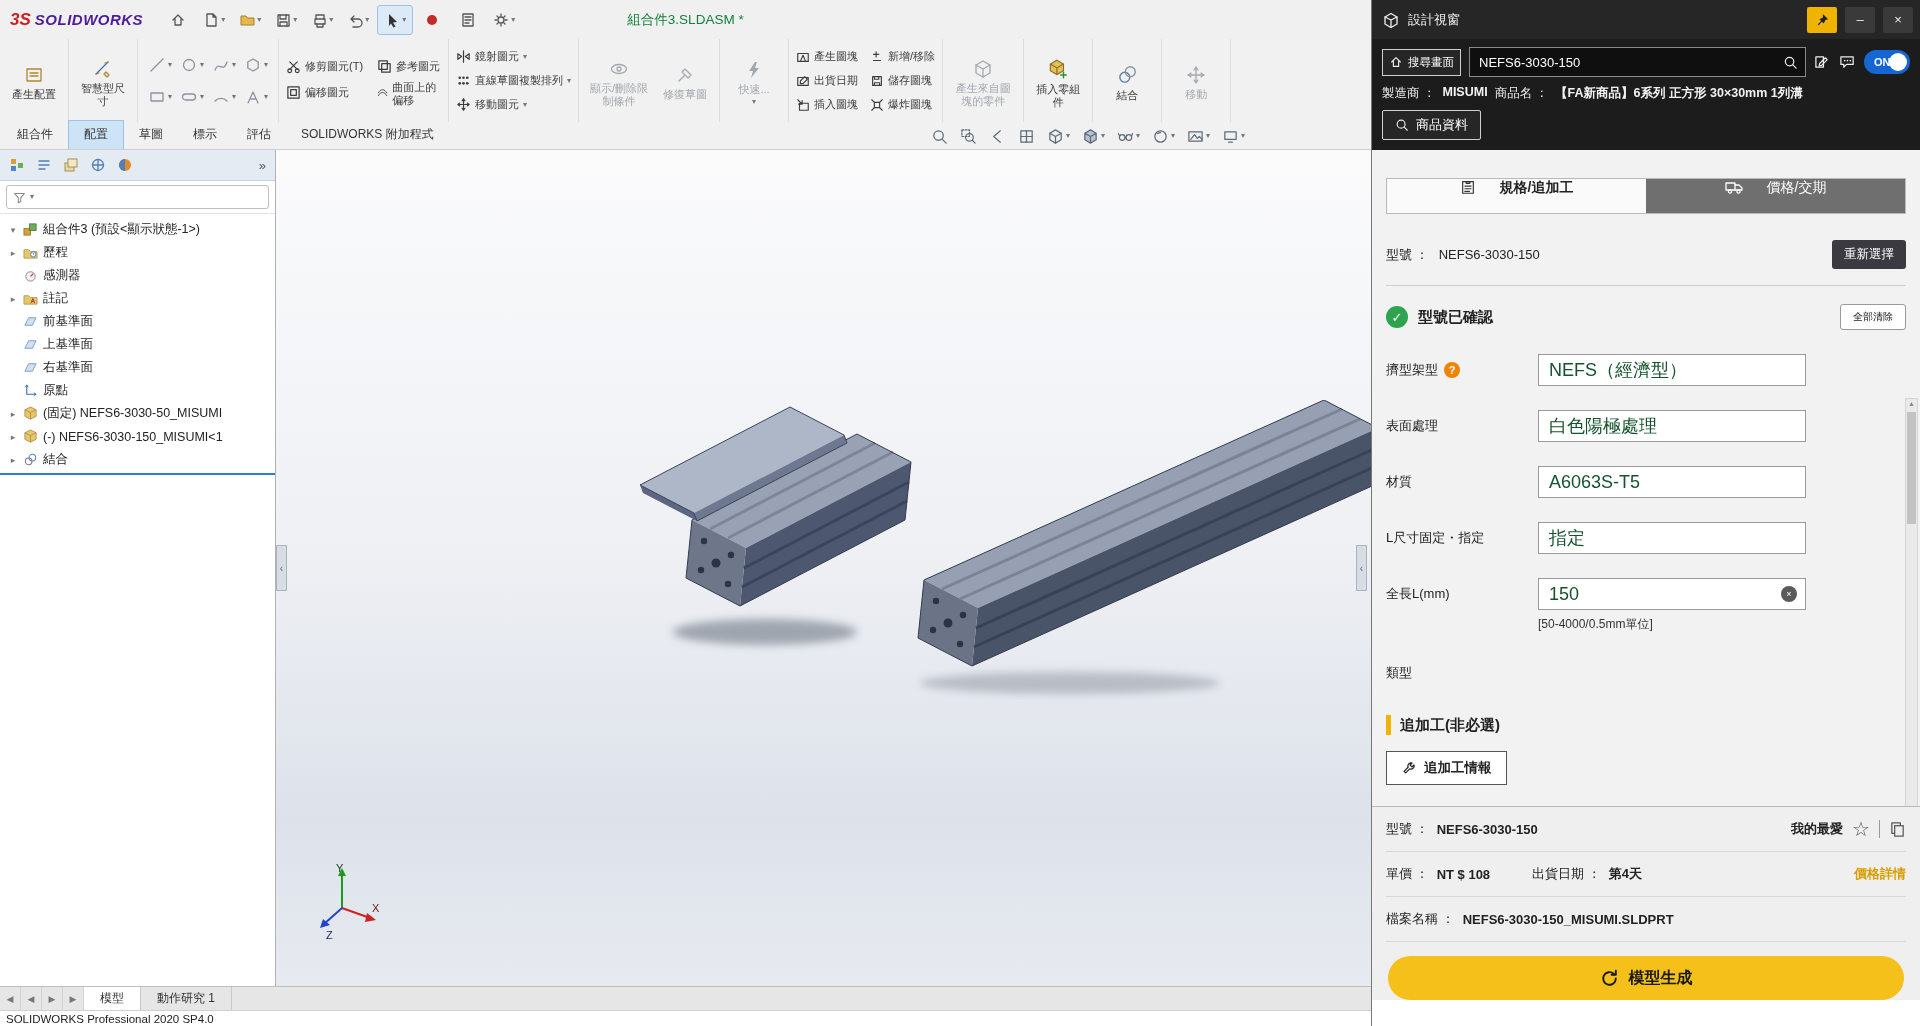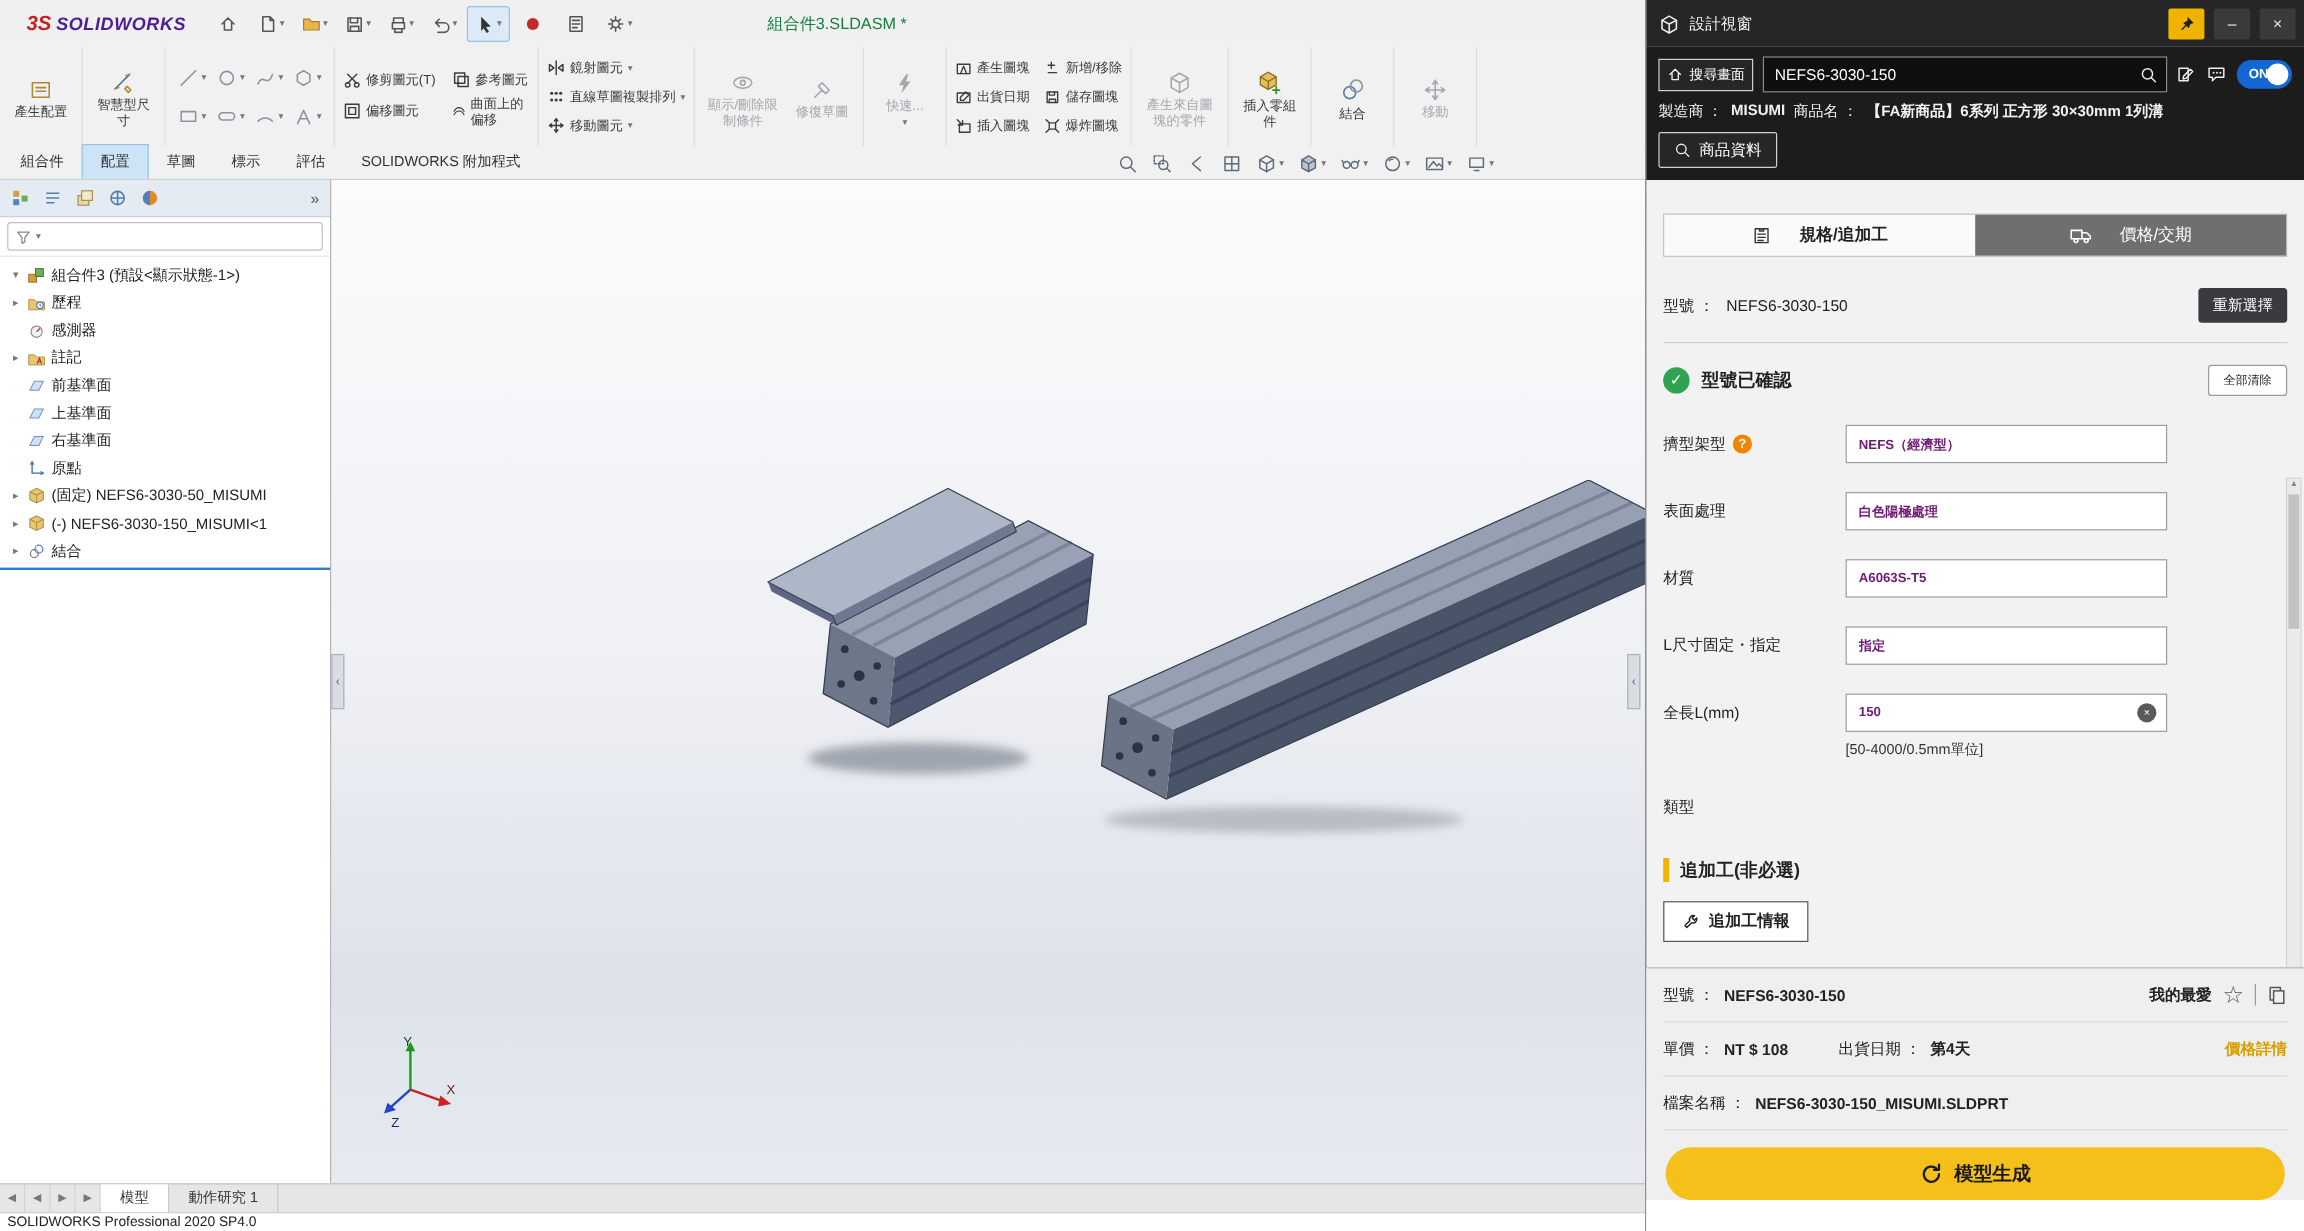--- a/index.html
+++ b/index.html
@@ -2,21 +2,21 @@
 <html><head>
 <meta charset="utf-8">
 <style>
   html,body{margin:0;padding:0;background:#888;}
   #app{position:relative;width:1920px;height:1026px;overflow:hidden;background:#f0f0f0;
        font-family:"Liberation Sans","DejaVu Sans",sans-serif;font-size:13px;color:#222;}
   svg{display:block;}
   .s{fill:none;stroke:currentColor;stroke-width:1.3;stroke-linecap:round;stroke-linejoin:round;}
 
   
-  .titlebar{position:absolute;left:12px;top:0;width:1371px;height:39px;background:#f0f0f0;
+  .titlebar{position:absolute;left:0;top:0;width:1371px;height:39px;background:#f0f0f0;
             display:flex;align-items:center;gap:2px;padding-left:10px;box-sizing:border-box;}
   .logo{display:flex;align-items:baseline;gap:4px;margin-right:16px;}
   .logo-mark{color:#c81f1f;font-weight:bold;font-style:italic;font-size:17px;}
   .logo-text{color:#4c1d95;font-style:italic;font-weight:bold;font-size:15px;letter-spacing:.5px;}
   .tb-btn{height:28px;min-width:26px;display:flex;align-items:center;justify-content:center;gap:2px;
           padding:0 4px;border-radius:3px;color:#555;}
   .tb-btn.pressed{background:#dcE9f6;border:1px solid #9cc3e5;}
   .drop{font-size:8px;color:#777;line-height:1;}
   .tb-title{position:absolute;left:0;right:0;text-align:center;font-size:13.5px;color:#15803d;pointer-events:none;}
 
@@ -101,40 +101,40 @@
   .tp-toggle{width:46px;height:24px;border-radius:12px;background:#1467d2;position:relative;color:#fff;
              font-size:11px;font-weight:bold;display:flex;align-items:center;padding-left:10px;
              box-sizing:border-box;flex:none;}
   .tp-knob{position:absolute;right:3px;top:3px;width:18px;height:18px;border-radius:50%;background:#fff;}
   .tp-prodrow{color:#f2f2f2;font-size:12.5px;white-space:nowrap;overflow:hidden;display:flex;gap:7px;}
   .bold{font-weight:bold;}
   .tp-infobtn{align-self:flex-start;display:flex;align-items:center;gap:7px;border:1px solid #d0d0d0;
               color:#fff;font-size:13px;padding:5px 12px;background:#262626;border-radius:2px;}
   .tp-content{position:relative;padding:0 14px;height:657px;box-sizing:border-box;}
   .tp-tabs{display:flex;margin-top:28px;height:34px;border:1px solid #b9b9b9;}
-  .tp-tab{flex:1;display:flex;align-items:center;justify-content:center;gap:24px;font-size:14px;}
+  .tp-tab{flex:1;display:flex;justify-content:center;gap:24px;font-size:14px;}
   .tp-tab.active{background:#fafafa;color:#222;font-weight:bold;}
   .tp-tab.inactive{background:#6f6f6f;color:#fff;}
   .tp-modelrow{margin-top:26px;display:flex;align-items:center;gap:10px;}
   .btn-reselect{margin-left:auto;background:#3a3a40;color:#fff;font-size:12.5px;padding:6px 12px;border-radius:3px;}
   .tp-divider{height:1px;background:#cfcfcf;margin-top:16px;}
   .tp-confirm{margin-top:18px;display:flex;align-items:center;gap:10px;}
   .chk{width:22px;height:22px;border-radius:50%;background:#2fa350;color:#fff;display:flex;
        align-items:center;justify-content:center;font-size:13px;flex:none;}
   .big-label{font-size:15px;font-weight:bold;}
   .btn-clear{margin-left:auto;background:#fff;border:1px solid #9a9a9a;font-size:10px;padding:5px 12px;
              border-radius:3px;color:#222;}
   .frow{margin-top:24px;display:flex;align-items:center;min-height:32px;}
   .flabel{width:152px;font-size:13px;display:flex;align-items:center;gap:6px;flex:none;}
   .qmark{width:16px;height:16px;border-radius:50%;background:#f08300;color:#fff;font-size:11px;
          font-weight:bold;display:flex;align-items:center;justify-content:center;}
   .fbox{width:268px;height:32px;background:#fff;border:1px solid #9b9b9b;display:flex;align-items:center;
         padding:0 8px;box-sizing:border-box;font-size:13px;gap:4px;}
-  .fbox input{border:none;outline:none;background:transparent;font-size:11px;flex:1;min-width:0;
-              font-family:inherit;color:#701a75;font-weight:bold;}
+  .fbox input{border:none;outline:none;background:transparent;font-size:18px;flex:1;min-width:0;
+              font-family:inherit;color:#14532d;}
   .fclear{width:16px;height:16px;border-radius:50%;background:#5a5a5a;color:#fff;font-size:9px;
           display:flex;align-items:center;justify-content:center;flex:none;}
   .fhint{margin:6px 0 0 152px;font-size:12px;color:#333;}
   .tp-addwork{margin-top:26px;display:flex;align-items:center;gap:9px;}
   .ybar{width:5px;height:20px;background:#f0b400;}
   .btn-addinfo{margin-top:16px;display:inline-flex;align-items:center;gap:8px;background:#fff;
                border:1px solid #555;padding:7px 14px;font-size:13.5px;font-weight:bold;color:#222;}
   .tp-scroll{position:absolute;right:2px;top:220px;width:13px;height:430px;background:#eaeaea;
              border:1px solid #d5d5d5;box-sizing:border-box;}
   .tp-thumb{position:absolute;left:1px;top:13px;width:9px;height:112px;background:#c2c2c2;}

